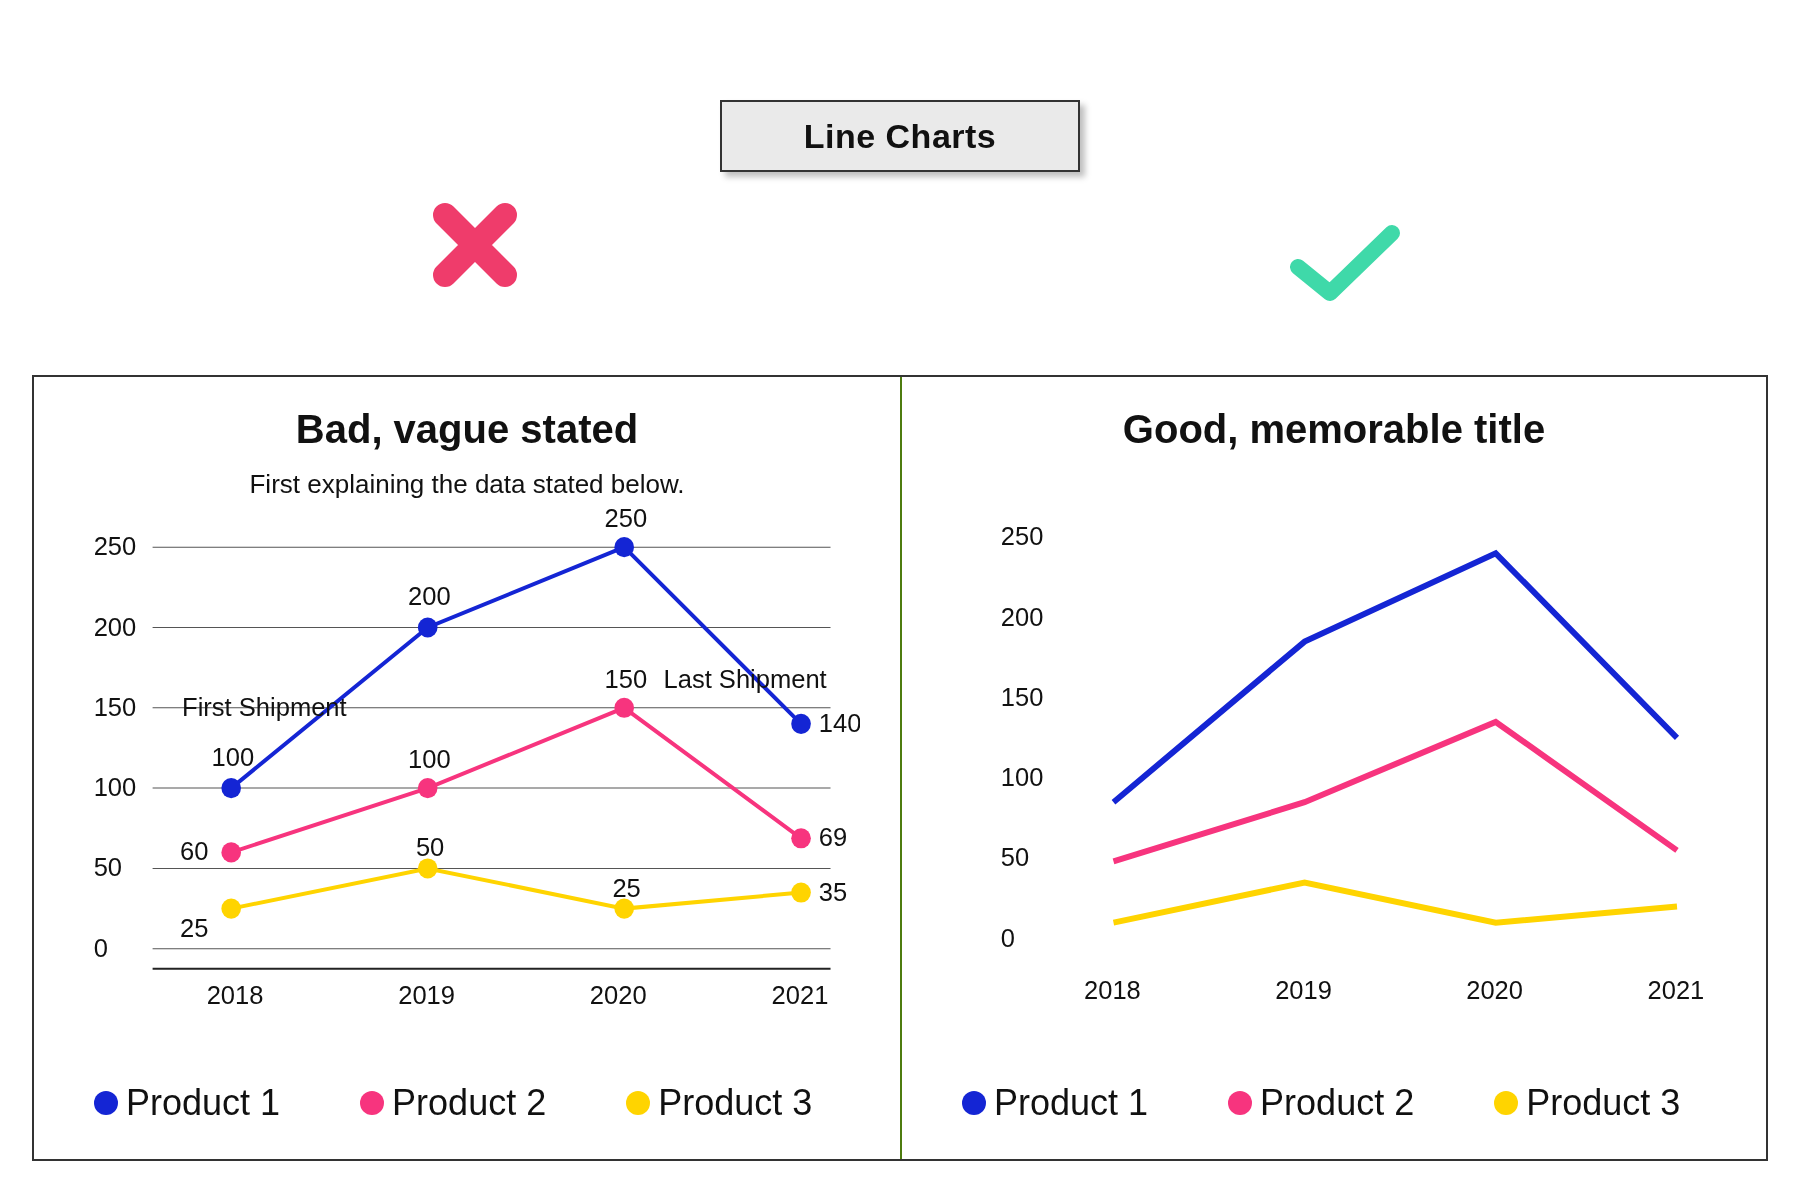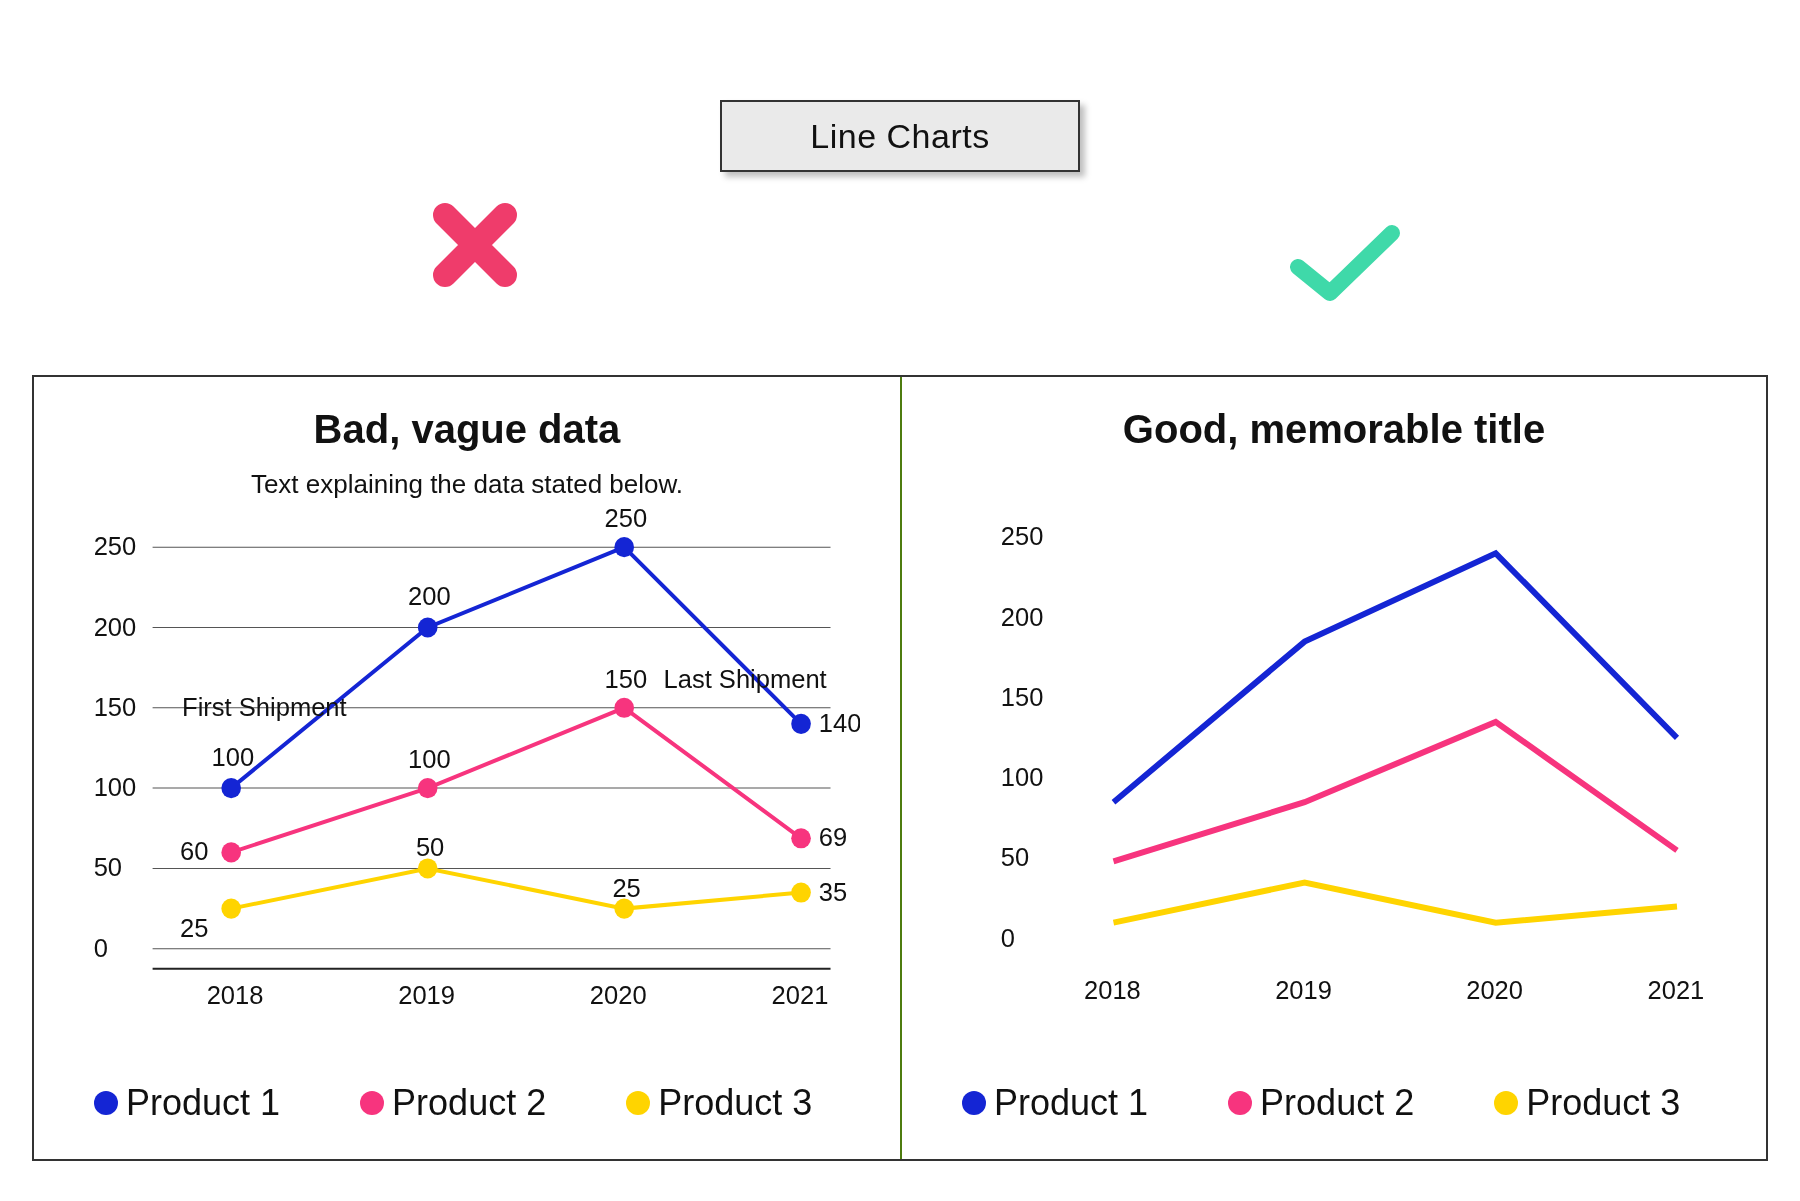--- a/index.html
+++ b/index.html
@@ -17,21 +17,21 @@
   .page-title-box {
     position: absolute;
     left: 720px; top: 100px;
     width: 360px; height: 72px;
     border: 2px solid #333;
     background: #eaeaea;
     box-shadow: 5px 5px 6px rgba(0,0,0,0.25);
     display: flex; align-items: center; justify-content: center;
   }
   .page-title-text {
-    font-weight: 400;
+    font-weight: 700;
     font-size: 34px;
     letter-spacing: 0.5px;
   }
   .indicator { position: absolute; }
   .indicator.cross { left: 425px; top: 195px; }
   .indicator.check { left: 1290px; top: 225px; }
   .panels {
     position: absolute;
     left: 32px; top: 375px;
     width: 1736px; height: 786px;
@@ -113,22 +113,22 @@
 
   <div class="indicator check">
     <svg width="110" height="80" viewBox="0 0 110 80">
       <path d="M8 42 L40 68 L102 8" stroke="#3fd9a9" stroke-width="16" fill="none" stroke-linecap="round" stroke-linejoin="round"></path>
     </svg>
   </div>
 
   <div class="panels">
 
     <div class="panel">
-      <div class="panel-title">Bad, vague data</div>
-      <div class="panel-subtitle">Text explaining the data stated below.</div>
+      <div class="panel-title">Bad, vague stated</div>
+      <div class="panel-subtitle">First explaining the data stated below.</div>
 
       <div class="plot">
         <svg viewBox="0 0 800 500" preserveAspectRatio="none">
 
           <line class="gridline" x1="80" x2="770" y1="440" y2="440"></line>
           <line class="gridline" x1="80" x2="770" y1="360" y2="360"></line>
           <line class="gridline" x1="80" x2="770" y1="280" y2="280"></line>
           <line class="gridline" x1="80" x2="770" y1="200" y2="200"></line>
           <line class="gridline" x1="80" x2="770" y1="120" y2="120"></line>
           <line class="gridline" x1="80" x2="770" y1="40" y2="40"></line>

